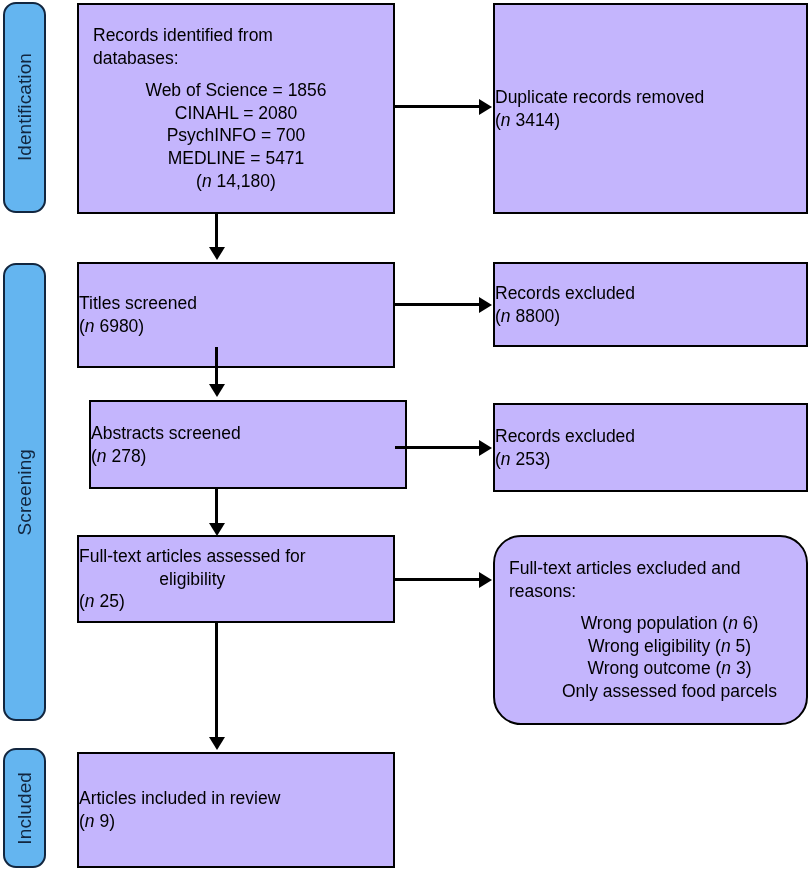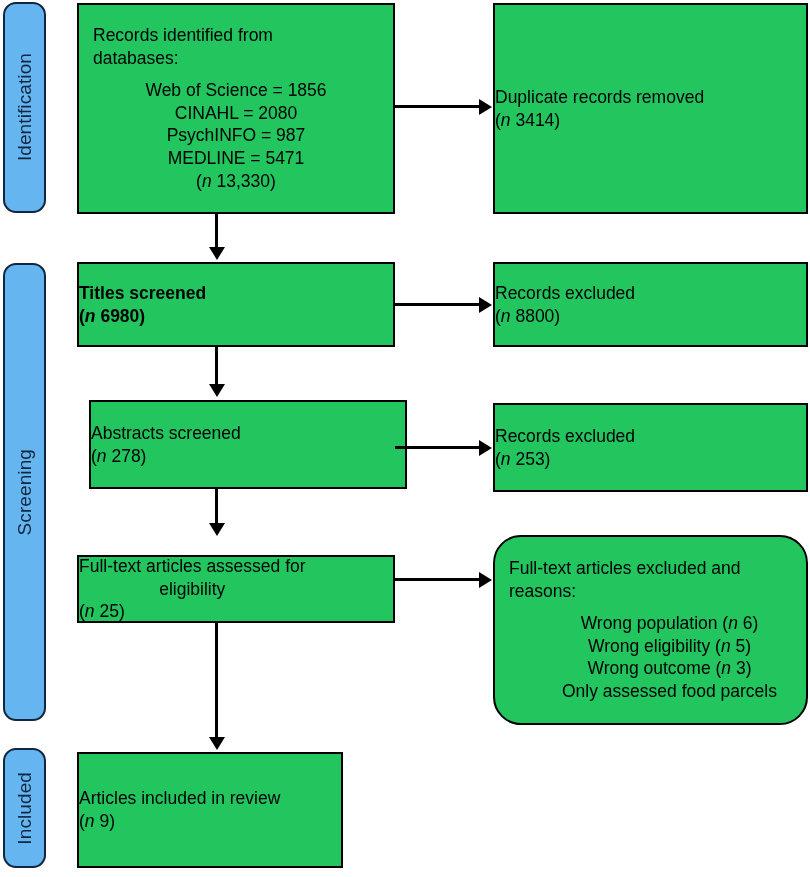--- a/index.html
+++ b/index.html
@@ -33,21 +33,21 @@
     transform: rotate(180deg);
     font-size: 19px;
     color: #12263f;
     letter-spacing: 0.1px;
     white-space: nowrap;
     line-height: 1;
   }
   
   .flow-box {
     position: absolute;
-    background: #22c55e;
+    background: #c4b5fd;
     border: 2.5px solid #000000;
     box-sizing: border-box;
     display: flex;
     flex-direction: column;
     justify-content: center;
   }
   .flow-box.center-v {
     align-items: flex-start;
   }
   .box-text {
@@ -114,37 +114,37 @@
   <div class="phase-tab" style="left:3px; top:748px; width:43px; height:120px;">
     <span class="phase-label">Included</span>
   </div>
 
   <div class="flow-box" style="left:77px; top:3px; width:318px; height:211px;">
     <div class="box-text left">Records identified from
 databases:</div>
     <div class="block-pad"></div>
     <div class="box-text">Web of Science = 1856
 CINAHL = 2080
-PsychINFO = 987
+PsychINFO = 700
 MEDLINE = 5471</div>
-    <div class="box-text"><span>(</span><em>n</em><span> 13,330)</span></div>
+    <div class="box-text"><span>(</span><em>n</em><span> 14,180)</span></div>
   </div>
 
   <div class="flow-box center-v" style="left:493px; top:3px; width:315px; height:211px;">
     <div class="box-text">Duplicate records removed</div>
     <div class="box-text"><span>(</span><em>n</em><span> 3414)</span></div>
   </div>
 
   <div class="conn conn-h" style="left:395px; top:105px; width:86px;"></div>
   <div class="arrowhead arrow-right" style="left:479px; top:98.5px;"></div>
 
   <div class="conn conn-v" style="left:215px; top:214px; width:3px; height:35px;"></div>
   <div class="arrowhead arrow-down" style="left:208.5px; top:247px;"></div>
 
-  <div class="flow-box center-v" style="left:77px; top:262px; width:318px; height:85px;font-weight:bold;">
+  <div class="flow-box center-v" style="left:77px; top:262px; width:318px; height:106px;">
     <div class="box-text">Titles screened</div>
     <div class="box-text"><span>(</span><em>n</em><span> 6980)</span></div>
   </div>
 
   <div class="flow-box center-v" style="left:493px; top:262px; width:315px; height:85px;">
     <div class="box-text">Records excluded</div>
     <div class="box-text"><span>(</span><em>n</em><span> 8800)</span></div>
   </div>
 
   <div class="conn conn-h" style="left:395px; top:303px; width:86px;"></div>
@@ -162,21 +162,21 @@
     <div class="box-text">Records excluded</div>
     <div class="box-text"><span>(</span><em>n</em><span> 253)</span></div>
   </div>
 
   <div class="conn conn-h" style="left:395px; top:446px; width:86px;"></div>
   <div class="arrowhead arrow-right" style="left:479px; top:439.5px;"></div>
 
   <div class="conn conn-v" style="left:215px; top:489px; width:3px; height:36px;"></div>
   <div class="arrowhead arrow-down" style="left:208.5px; top:523px;"></div>
 
-  <div class="flow-box center-v" style="left:77px; top:555px; width:318px; height:68px;">
+  <div class="flow-box center-v" style="left:77px; top:535px; width:318px; height:88px;">
     <div class="box-text">Full-text articles assessed for
 eligibility</div>
     <div class="box-text"><span>(</span><em>n</em><span> 25)</span></div>
   </div>
 
   <div class="flow-box" style="left:493px; top:535px; width:315px; height:190px;border-radius:28px;">
     <div class="box-text left">Full-text articles excluded and
 reasons:</div>
     <div class="block-pad"></div>
     <div class="box-text indent-list"><span>Wrong population (</span><em>n</em><span> 6)</span></div>
@@ -184,18 +184,18 @@
     <div class="box-text indent-list"><span>Wrong outcome (</span><em>n</em><span> 3)</span></div>
     <div class="box-text indent-list">Only assessed food parcels</div>
   </div>
 
   <div class="conn conn-h" style="left:395px; top:578px; width:86px;"></div>
   <div class="arrowhead arrow-right" style="left:479px; top:571.5px;"></div>
 
   <div class="conn conn-v" style="left:215px; top:623px; width:3px; height:116px;"></div>
   <div class="arrowhead arrow-down" style="left:208.5px; top:737px;"></div>
 
-  <div class="flow-box center-v" style="left:77px; top:752px; width:266px; height:116px;">
+  <div class="flow-box center-v" style="left:77px; top:752px; width:318px; height:116px;">
     <div class="box-text">Articles included in review</div>
     <div class="box-text"><span>(</span><em>n</em><span> 9)</span></div>
   </div>
 
 </div>
 
 </body></html>

